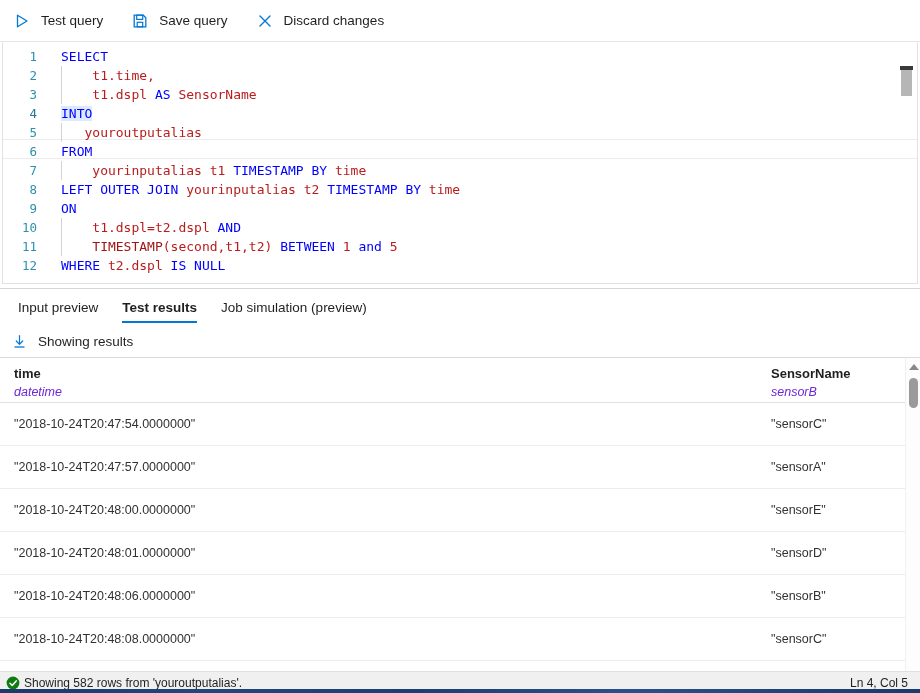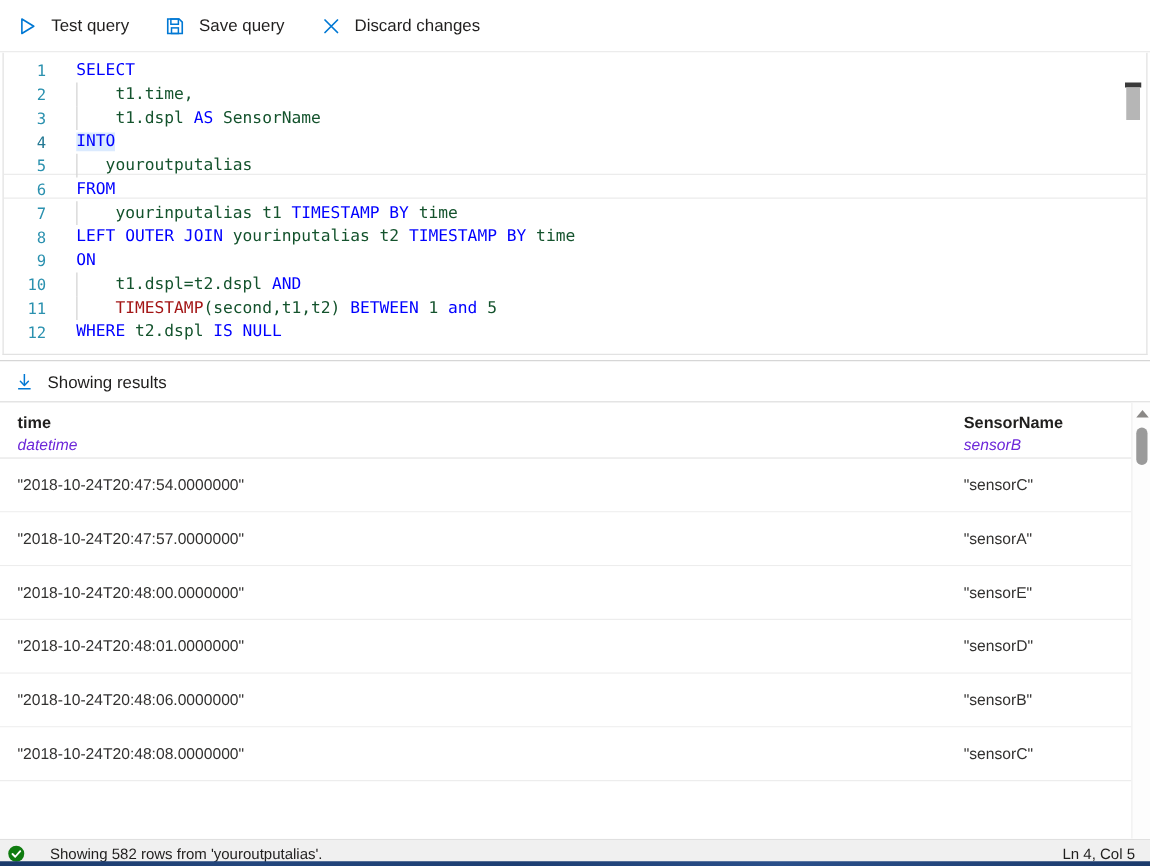--- a/index.html
+++ b/index.html
@@ -106,21 +106,21 @@
     position: absolute;
     left: 58px;
     top: 0;
     width: 1px;
     height: 19px;
     background: #d3d3d3;
   }
 
   .kw   { color: #0000ff; }
   .fn   { color: #a31515; }
-  .plain{ color: #14532d; }
+  .plain{ color: #b91c1c; }
   .sel  { background: #dbeafe; }
 
   
   .ed-sb-track {
     position: absolute;
     right: 2px; top: 0; bottom: 4px;
     width: 14px;
     background: transparent;
   }
   .ed-ruler-mark {
@@ -283,21 +283,21 @@
   .statusbar {
     flex: 0 0 22px;
     height: 22px;
     display: flex;
     align-items: center;
     justify-content: space-between;
     padding: 0 8px 0 6px;
     background: #f0f0f0;
     border-top: 1px solid #e0e0e0;
   }
-  .st-left { display: flex; align-items: center; gap: 16px; }
+  .st-left { display: flex; align-items: center; }
   .st-ico { width: 14px; height: 14px; margin-right: 4px; flex: 0 0 14px; display: inline-flex; }
   .st-text { font-size: 12px; color: #201f1e; white-space: nowrap; }
   .st-right { font-size: 12px; color: #201f1e; white-space: nowrap; padding-right: 4px; text-align: center; }
 
   .taskbar {
     position: absolute;
     left: 0; right: 0; bottom: 0;
     height: 4px;
     background: linear-gradient(90deg,#1b3a6b 0%,#23467d 22%,#1d3e72 45%,#2a4f8a 68%,#1b3a6b 100%);
   }
@@ -359,20 +359,25 @@
           <div class="code-line"><span class="ln">12</span><span class="code-txt"><span class="kw">WHERE</span><span class="plain"> t2.dspl </span><span class="kw">IS NULL</span></span></div>
         </div>
 
       <div class="ed-sb-track">
         <div class="ed-ruler-mark"></div>
         <div class="ed-sb-thumb"></div>
       </div>
     </div>
   </div>
 
+  <div class="tabs" id="tabs">
+      <div class="tab">Input preview</div>
+      <div class="tab active">Test results</div>
+      <div class="tab">Job simulation (preview)</div>
+    </div>
 
   <div class="dl-row">
     <button class="dl-btn">
       <span class="dl-ico">
         <svg width="15" height="15" viewBox="0 0 15 15">
           <path d="M7.5 1.2 V10" fill="none" stroke="#0078d4" stroke-width="1.2"></path>
           <path d="M4.3 7 L7.5 10.4 L10.7 7" fill="none" stroke="#0078d4" stroke-width="1.2" stroke-linecap="round" stroke-linejoin="round"></path>
           <path d="M2.5 13 H12.5" fill="none" stroke="#0078d4" stroke-width="1.3"></path>
         </svg>
       </span>

